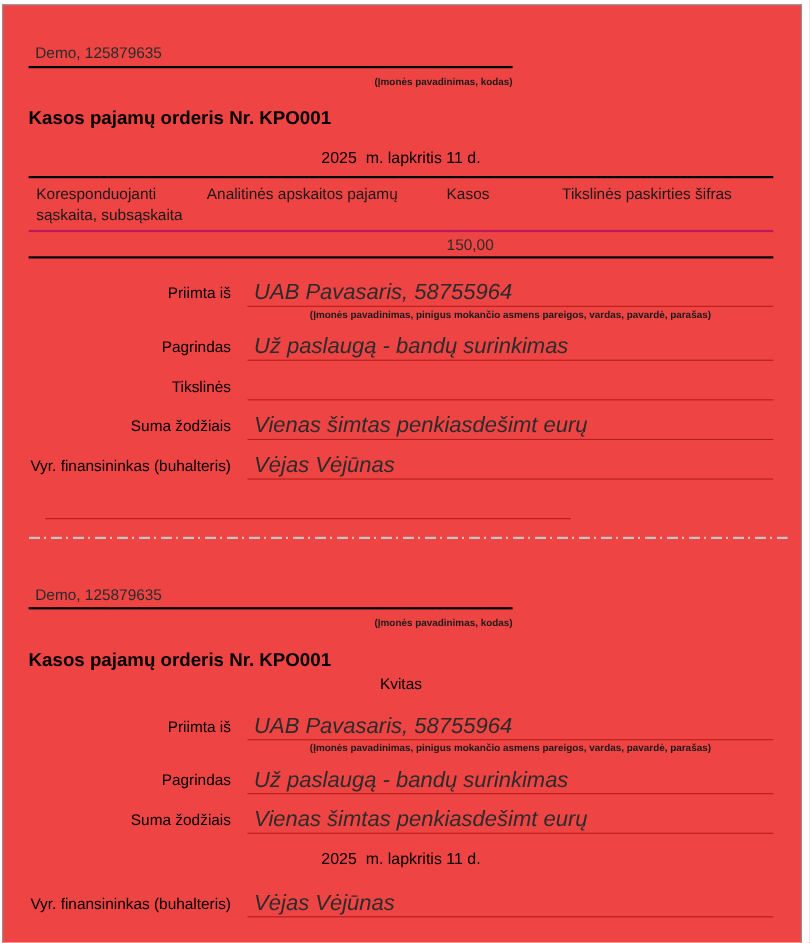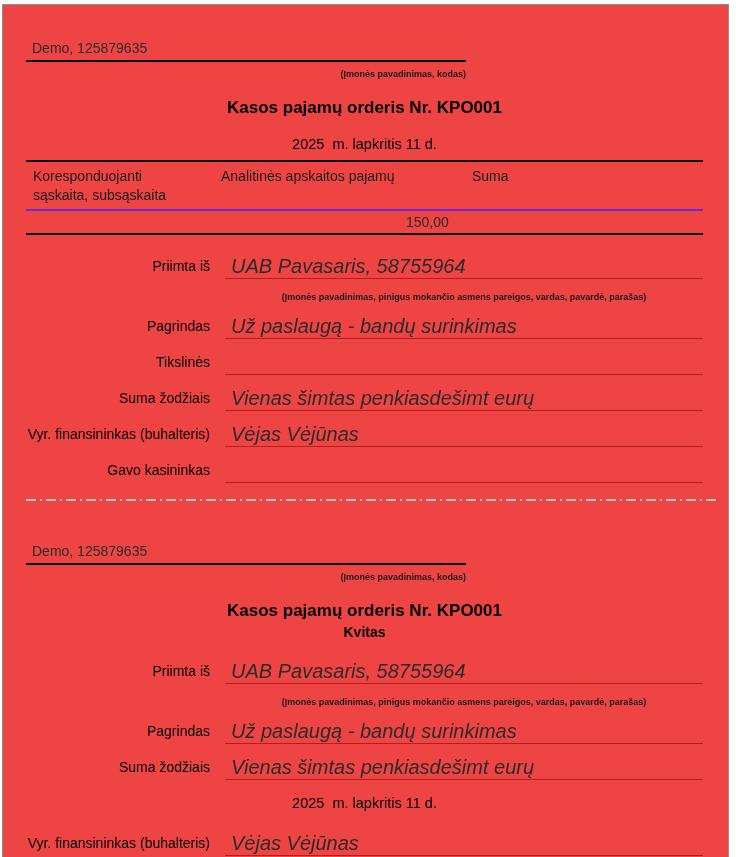--- a/index.html
+++ b/index.html
@@ -38,53 +38,51 @@
     margin-top: 6px;
     text-align: right;
     font-size: 9px;
     font-weight: bold;
     line-height: 12px;
     color: #1a1a1a;
   }
   
   .doc-title {
     margin: 17px 0 0 0;
-    text-align: center;
     font-size: 17px;
     font-weight: bold;
     line-height: 22px;
   }
   .doc-subtitle {
     margin-top: 2px;
     text-align: center;
     font-size: 14px;
-    font-weight: bold;
+    font-weight: normal;
     line-height: 17px;
   }
   .doc-date {
     margin-top: 16px;
     text-align: center;
     font-size: 14.5px;
     font-weight: normal;
     line-height: 19px;
     white-space: pre-wrap;
   }
   
   .acc-table { margin-top: 6px; border-top: 2px solid #000; }
   .acc-head, .acc-row {
     display: grid;
     grid-template-columns: 162px 218px 105px 1fr;
   }
   .acc-head {
     padding: 5px 0 4px 0;
     font-size: 14px;
     line-height: 19px;
-    border-bottom: 2px solid #6d28d9;
+    border-bottom: 2px solid #be185d;
     color: #1a1a1a;
-    gap: 33px;
   }
   .acc-row {
     padding: 2px 0;
     font-size: 14px;
     line-height: 18px;
     border-bottom: 2px solid #000;
     color: #2b2b2b;
     min-height: 18px;
   }
   .acc-c1 { padding-left: 7px; padding-right: 14px; }
@@ -104,21 +102,21 @@
   .field-value {
     min-height: 19px;
     line-height: 19px;
     font-size: 20px;
     color: #2b2b2b;
     padding: 0 0 2px 6px;
     border-bottom: 1px solid #b91c1c;
     font-style: italic;
   }
   .field-caption {
-    margin-top: 12px;
+    margin-top: 1px;
     text-align: center;
     font-size: 9px;
     font-weight: bold;
     line-height: 12px;
     color: #1a1a1a;
   }
   
   .cut-line {
     margin-top: 16px;
     height: 2px;
@@ -147,21 +145,22 @@
         <div class="company-caption">(Įmonės pavadinimas, kodas)</div>
       </div>
 
       <div class="doc-title">Kasos pajamų orderis Nr. KPO001</div>
       <div class="doc-date">2025  m. lapkritis 11 d.</div>
 
       <div class="acc-table">
         <div class="acc-head">
           <div class="acc-c1">Koresponduojanti sąskaita, subsąskaita</div>
           <div class="acc-c2">Analitinės apskaitos pajamų</div>
-          <div>Suma</div>
+          <div>Kasos</div>
+          <div>Tikslinės paskirties šifras</div>
         </div>
         <div class="acc-row">
           <div class="acc-c1"></div>
           <div class="acc-c2"></div>
           <div>150,00</div>
           <div></div>
         </div>
       </div>
 
       <div class="fields">
@@ -196,21 +195,20 @@
         </div>
 
         <div class="field-row">
           <div class="field-label">Vyr. finansininkas (buhalteris)</div>
           <div class="field-value-wrap">
             <div class="field-value">Vėjas Vėjūnas</div>
           </div>
         </div>
 
         <div class="field-row">
-          <div class="field-label">Gavo kasininkas</div>
           <div class="field-value-wrap">
             <div class="field-value"></div>
           </div>
         </div>
 
       </div>
     </section>
 
     <div class="cut-line"></div>
 

